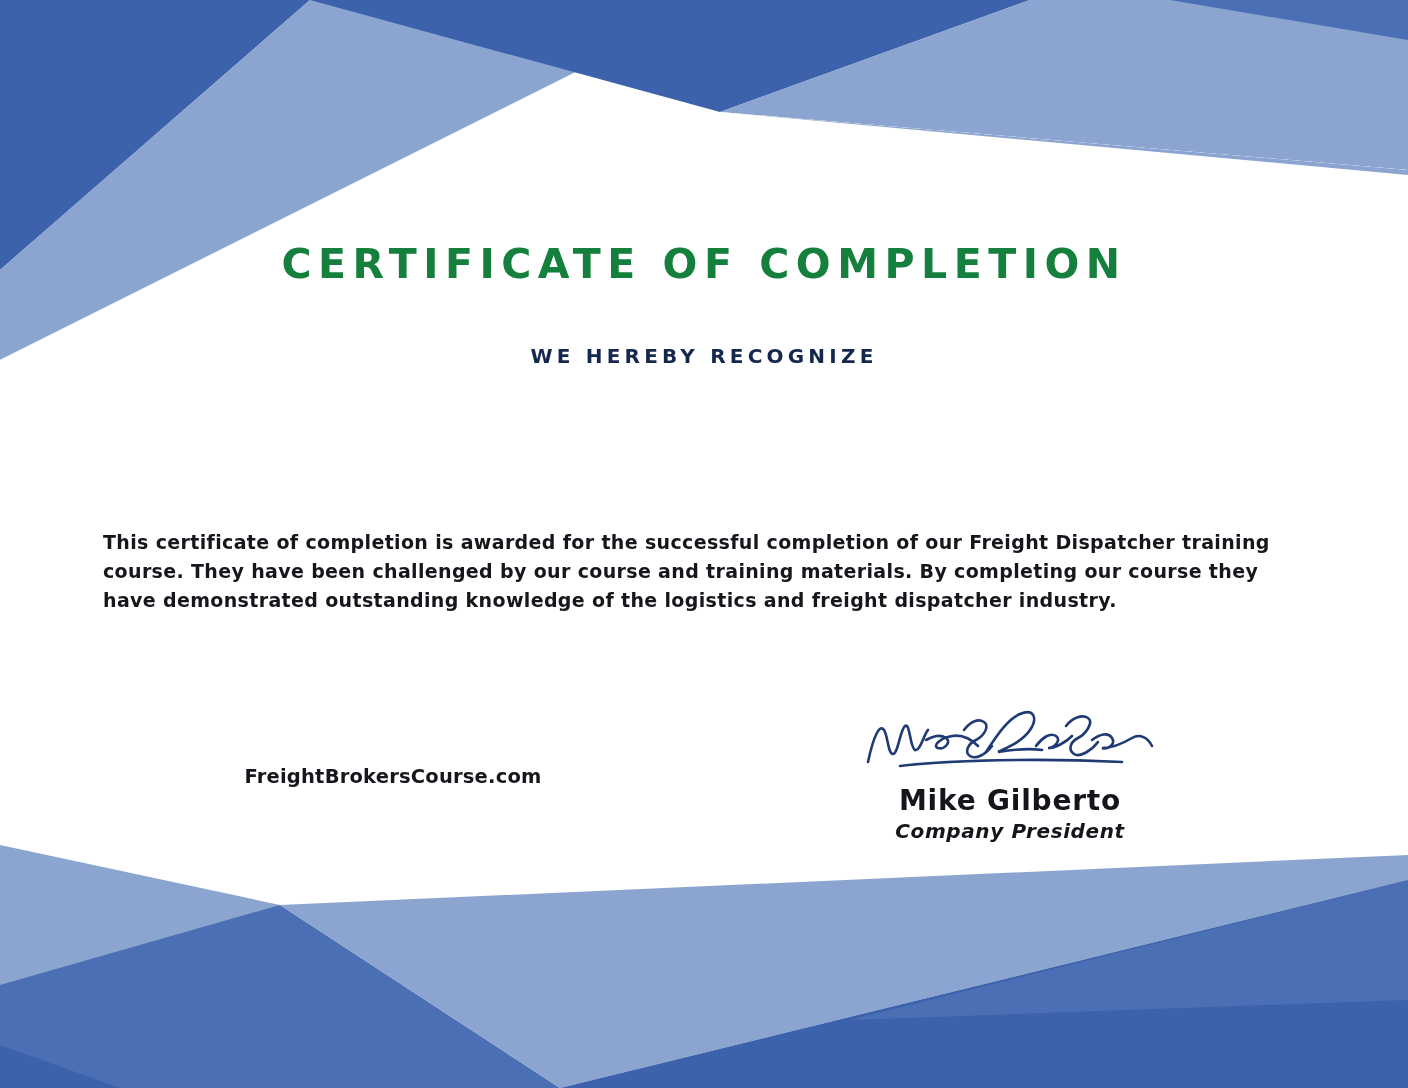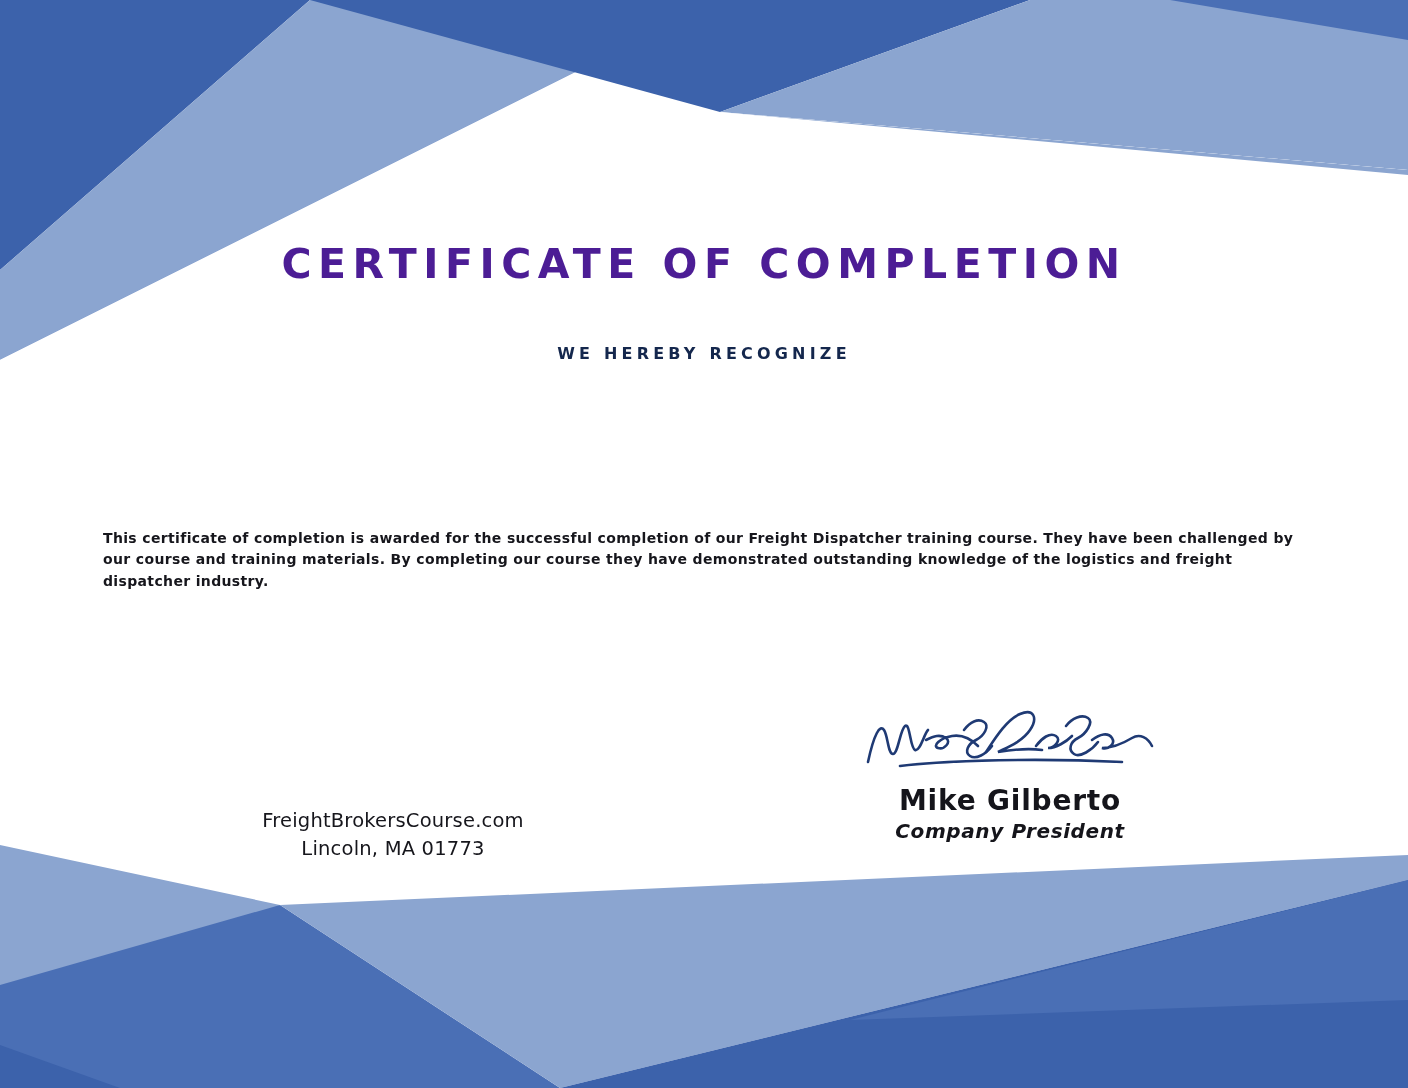--- a/index.html
+++ b/index.html
@@ -33,31 +33,31 @@
 
   .title {
     position: absolute;
     top: 240px;
     left: 0;
     width: 100%;
     text-align: center;
     font-size: 41px;
     font-weight: 700;
     letter-spacing: 6.5px;
-    color: #4c1d95;
+    color: #15803d;
     font-family: "DejaVu Sans", sans-serif;
   }
 
   .subtitle {
     position: absolute;
     top: 344px;
     left: 0;
     width: 100%;
     text-align: center;
-    font-size: 16px;
+    font-size: 20px;
     font-weight: 700;
     letter-spacing: 4.2px;
     color: #14274d;
   }
 
   .recipient {
     position: absolute;
     top: 400px;
     left: 0;
     width: 100%;
@@ -66,40 +66,39 @@
     font-weight: 400;
     color: #1b2436;
     font-family: "Liberation Sans", sans-serif;
   }
 
   .body-text {
     position: absolute;
     top: 528px;
     left: 103px;
     width: 1195px;
-    font-size: 14px;
+    font-size: 19px;
     font-weight: 700;
     line-height: 1.52;
     letter-spacing: 0.35px;
     color: #16161c;
     font-family: "DejaVu Sans", sans-serif;
   }
 
   .address {
     position: absolute;
     top: 763px;
     left: 148px;
     width: 490px;
     text-align: center;
     font-size: 19.5px;
-    font-weight: 400;
+    font-weight: 700;
     line-height: 1.45;
     letter-spacing: 0.2px;
     color: #16161c;
-    margin-top: 44px;
   }
 
   
   .logo {
     position: absolute;
     top: 749px;
     left: 650px;
     width: 133px;
     height: 133px;
   }
@@ -186,21 +185,20 @@
 
     <div class="title">CERTIFICATE OF COMPLETION</div>
 
     <div class="subtitle">WE HEREBY RECOGNIZE</div>
 
 
     <div class="body-text">This certificate of completion is awarded for the successful completion of our Freight Dispatcher training course. They have been challenged by our course and training materials. By completing our course they have demonstrated outstanding knowledge of the logistics and freight dispatcher industry.</div>
 
     <div class="address">
       <div>FreightBrokersCourse.com</div>
-      <div>Lincoln, MA 01773</div>
     </div>
 
 
     <div class="sig-block">
       <svg class="sig-svg" width="300" height="80" viewBox="0 0 300 80">
         <g fill="none" stroke="#1f3a74" stroke-width="2.6" stroke-linecap="round">
           <path d="M8 62 C14 34, 20 24, 24 30 C28 36, 28 54, 33 54 C38 54, 40 30, 45 26 C50 22, 50 48, 55 50 C60 52, 64 34, 68 30"></path>
           <path d="M66 40 C74 36, 80 34, 86 38 C92 42, 84 50, 78 48 C72 46, 80 38, 92 36 C104 34, 112 40, 118 46"></path>
           <path d="M104 30 C110 22, 118 18, 124 22 C130 26, 124 36, 116 40 C108 44, 104 52, 110 56 C116 60, 126 54, 132 46"></path>
           <path d="M126 52 C134 40, 146 20, 160 14 C174 8, 178 18, 170 30 C162 42, 146 48, 138 52 C150 50, 168 48, 182 50"></path>

